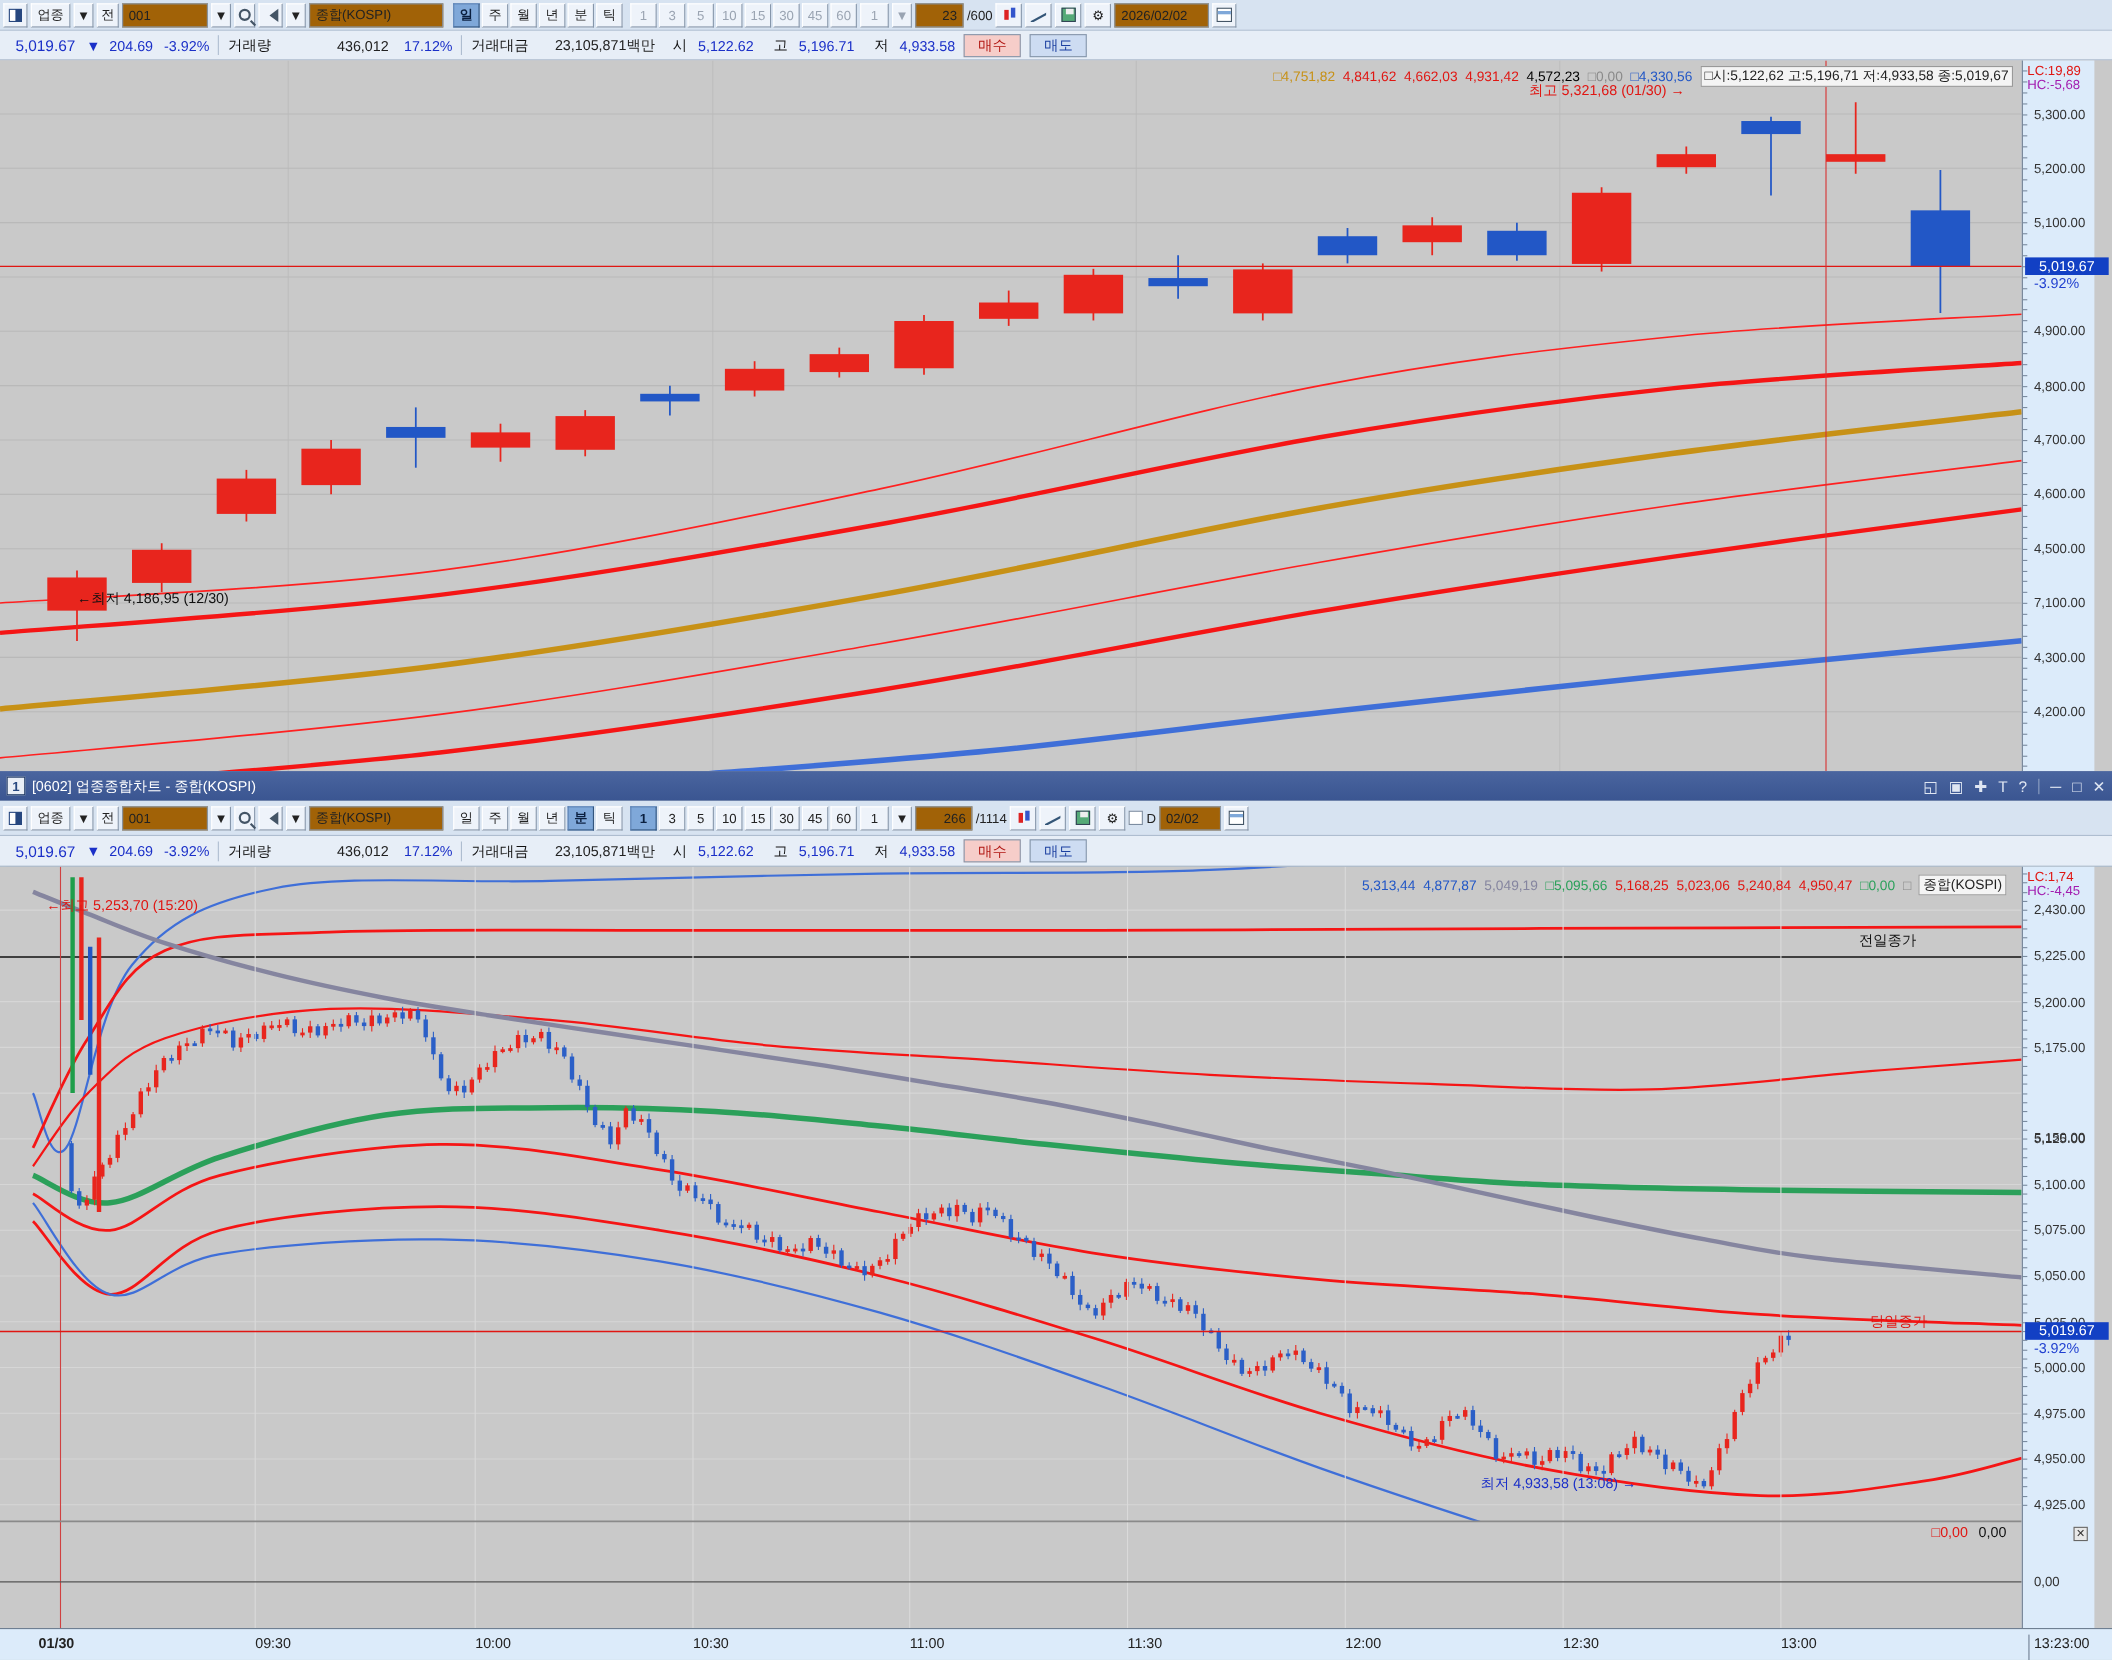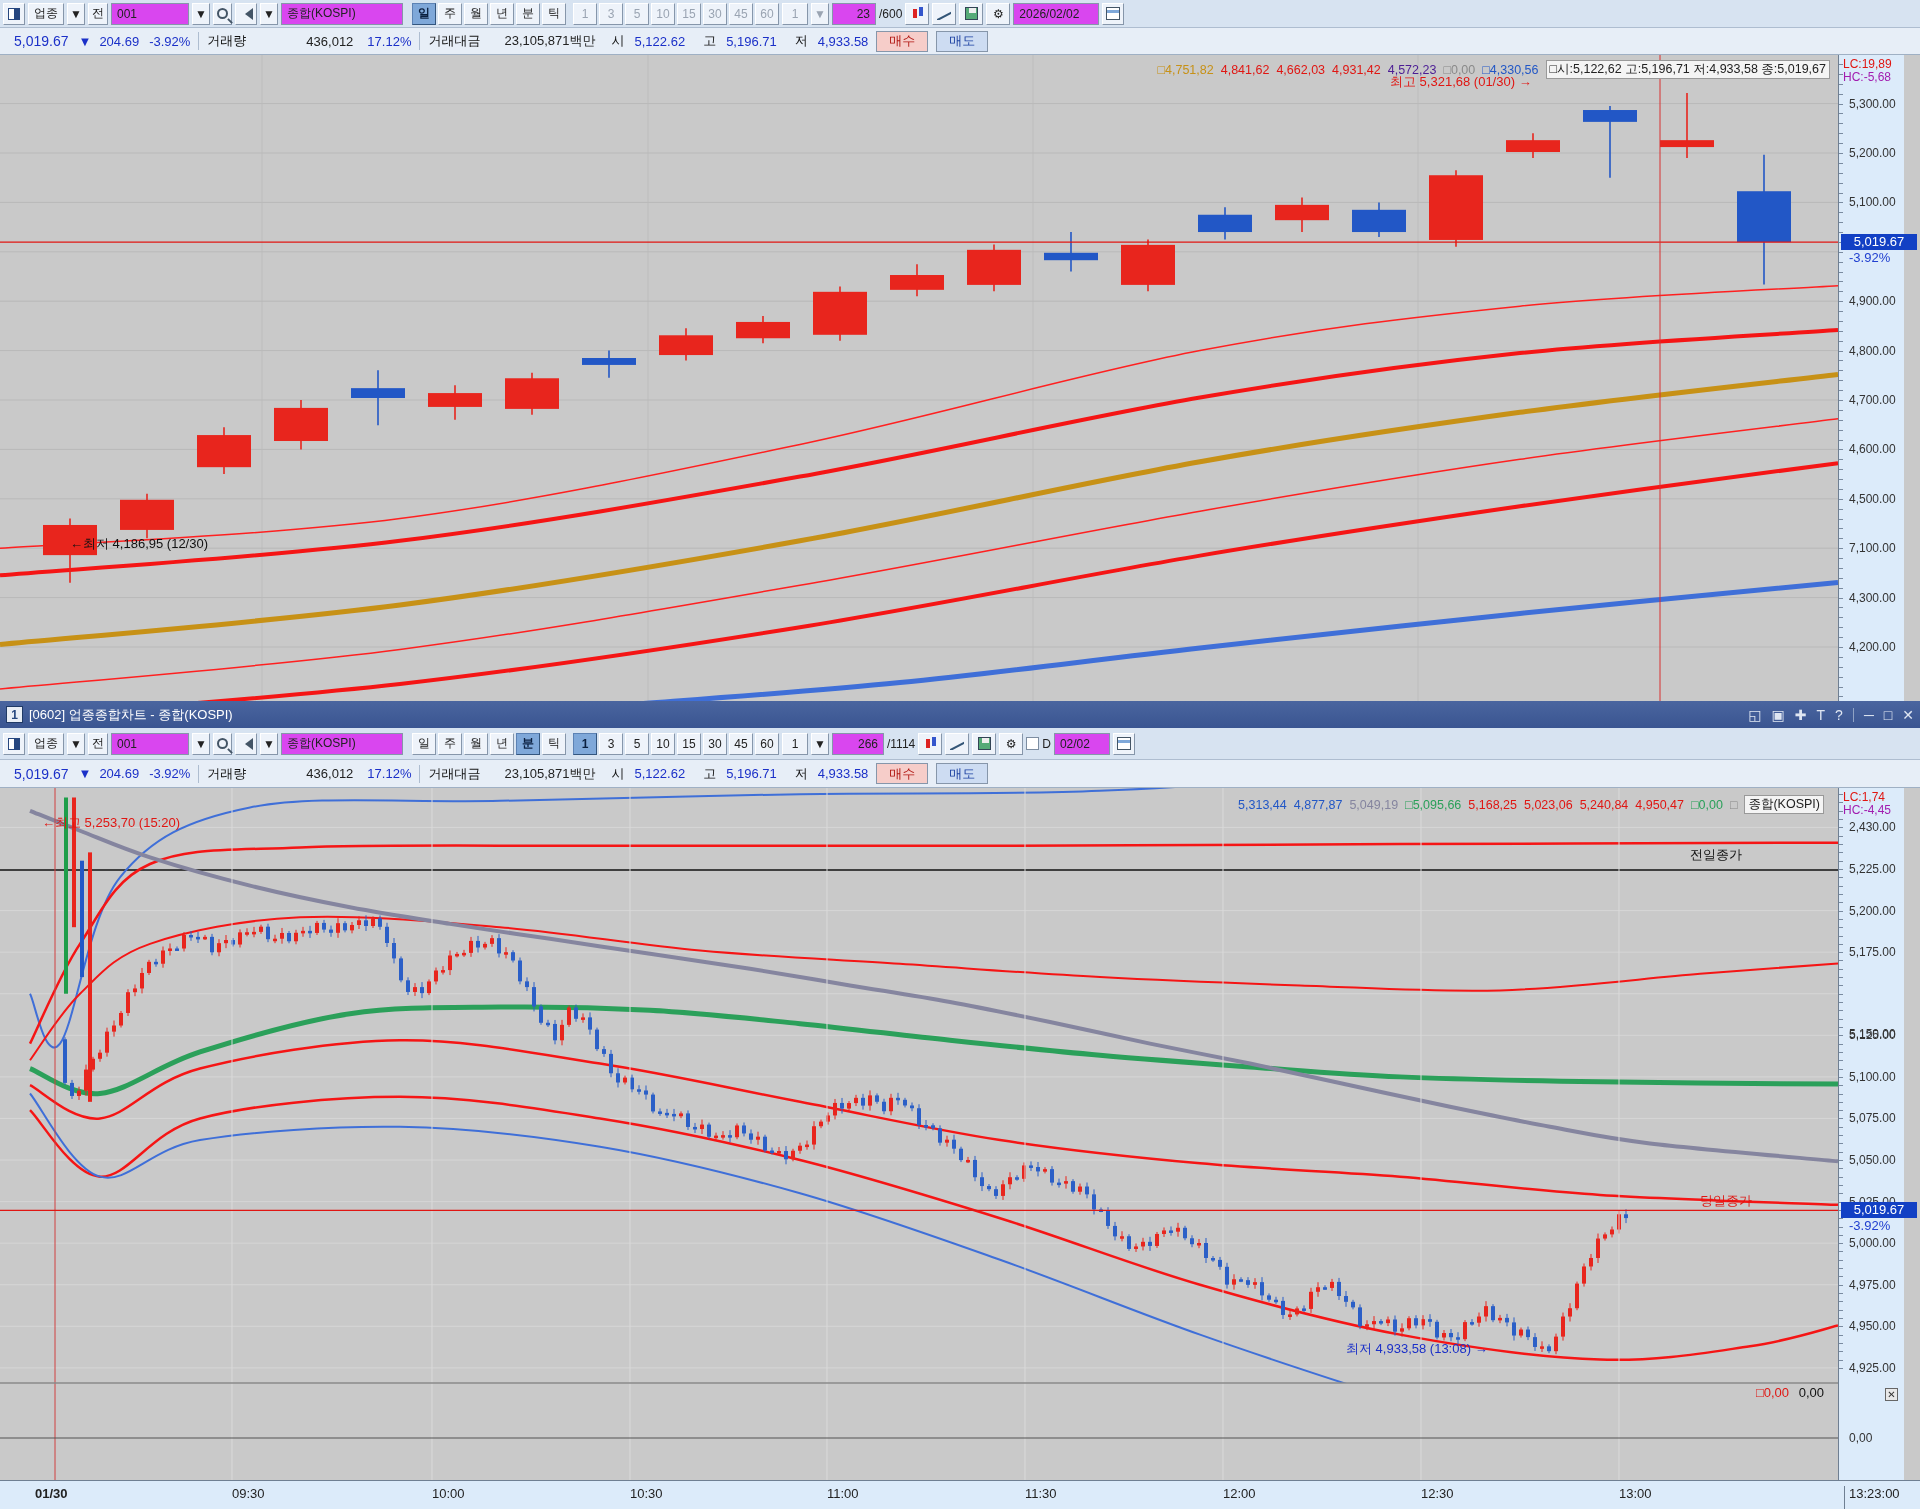--- a/index.html
+++ b/index.html
@@ -21,21 +21,21 @@
     height:22px; padding:0 5px; background:#eef3fa;
     border:1px solid; border-color:#ffffff #8696aa #8696aa #ffffff;
     font-size:12px; color:#222; white-space:nowrap; cursor:default;
   }
   .btn.sm { padding:0 3px; min-width:18px; }
   .btn.active { background:#7fa8d9; border-color:#5c82b4 #34567e #34567e #5c82b4; color:#0b2040; font-weight:bold; }
   .btn.dim { color:#9aa4b2; }
   .combo-arrow { width:16px; }
   .whitebox {
     display:inline-flex; align-items:center; height:22px; padding:0 5px;
-    background:#d946ef; border:1px solid #8696aa; font-size:12px;
+    background:#a16207; border:1px solid #8696aa; font-size:12px;
   }
   .counter-total { font-size:12px; color:#222; }
   .miniicon { width:24px; }
   .chk { width:13px; height:13px; background:#fff; border:1px solid #7d8da1; display:inline-block; }
   
   .inforow {
     position:absolute; left:0; width:1920px; height:27px; background:#e7eef7;
     border-bottom:1px solid #9fb0c4; display:flex; align-items:center; font-size:13px; padding-left:14px;
   }
   .ir1 { top:28px; } .ir2 { top:760px; height:28px; }
@@ -406,21 +406,21 @@
         <div class="tick" style="top: 18.96px;"></div>
         <div class="tick" style="top: 9.08px;"></div>
         <div class="pricebox" style="top: 179.083px;">5,019.67</div>
         <div class="pricepct" style="top: 195.083px;">-3.92%</div>
       </div>
     <div class="legend" id="legend1" style="top:5px; right:90px">
         <span style="color: rgb(199, 145, 22);">□4,751,82</span>
         <span style="color: rgb(224, 22, 18);">4,841,62</span>
         <span style="color: rgb(224, 22, 18);">4,662,03</span>
         <span style="color: rgb(224, 22, 18);">4,931,42</span>
-        <span style="color: #4c1d95;">4,572,23</span>
+        <span style="color: #000000;">4,572,23</span>
         <span style="color: rgb(138, 138, 138);">□0,00</span>
         <span style="color: rgb(34, 87, 198);">□4,330,56</span>
         <span class="wbox">□시:5,122,62 고:5,196,71 저:4,933,58 종:5,019,67</span>
       </div>
     <div class="anno red-text" style="left:1390px; top:18px">최고 5,321,68 (01/30) →</div>
     <div class="anno black-text" style="left:70px; top:480px">←최저 4,186,95 (12/30)</div>
   </div>
 
   <div class="titlebar">
     <span class="numbadge">1</span>

